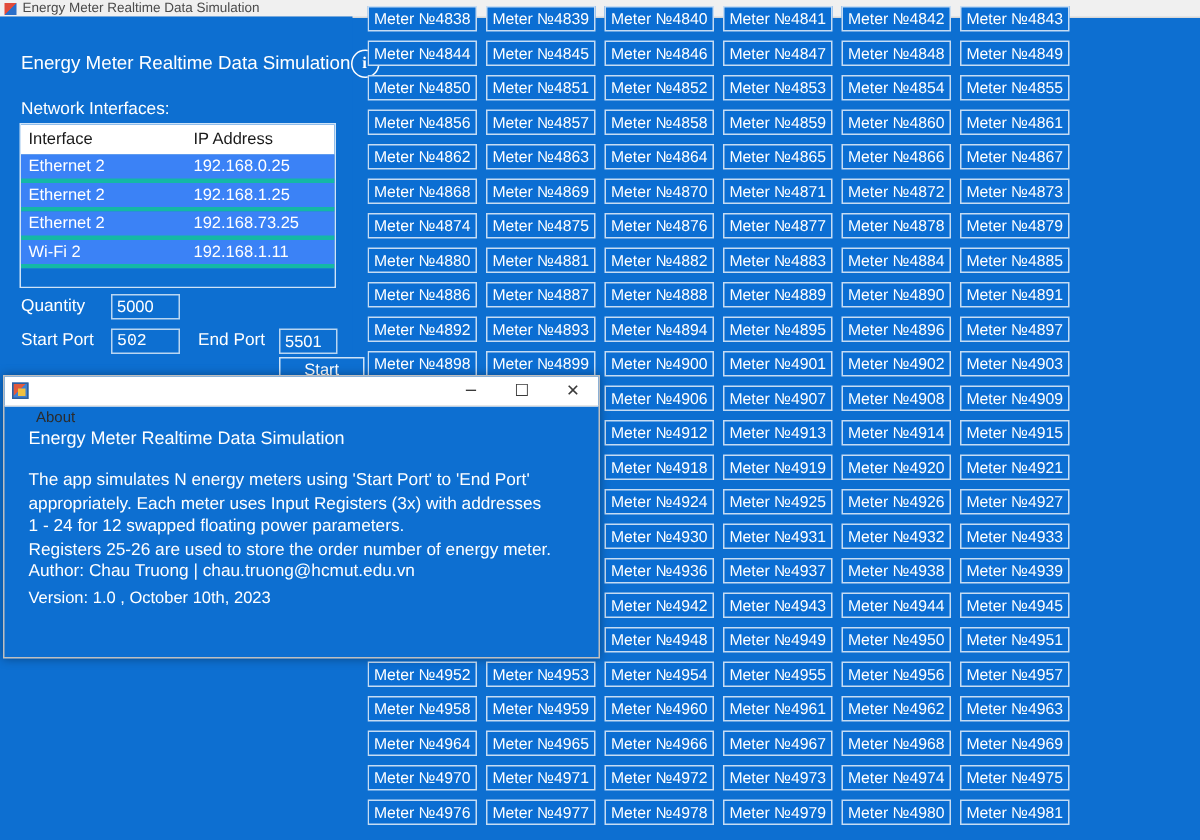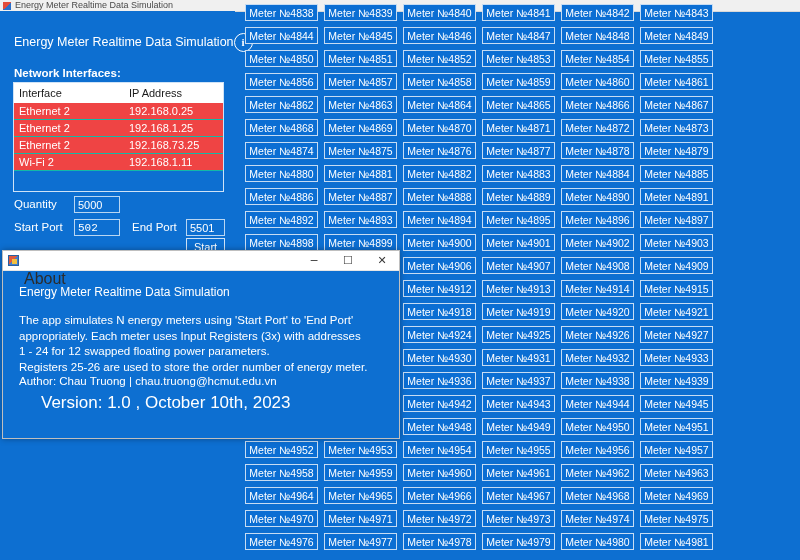--- a/index.html
+++ b/index.html
@@ -41,41 +41,41 @@
   #info-icon{
     width:17px;height:17px;border-radius:50%;
     border:1.6px solid #ffffff;
     display:flex;align-items:center;justify-content:center;
     font-size:11px;font-weight:bold;color:#ffffff;line-height:1;
     font-family:"Liberation Serif", serif;
     cursor:pointer;flex:0 0 auto;
   }
   #net-label{
     position:absolute;left:14px;top:56px;
-    font-size:11.5px;color:#ffffff;font-weight:bold;
+    font-size:11.5px;color:#ffffff;
   }
 
   
   #iface-table{
     position:absolute;left:13px;top:71px;width:209px;height:108px;
     border:1px solid #cfe3f7;
     background:#0d6fd1;
     font-size:11px;
     overflow:hidden;
   }
   #iface-table .row{display:flex;height:16px;align-items:center;}
   #iface-table .thead{
     height:20px;background:#ffffff;color:#1a1a1a;
   }
   #iface-table .thead .c1,#iface-table .thead .c2{color:#1a1a1a;}
   #iface-table .c1{width:110px;padding-left:5px;box-sizing:border-box;overflow:hidden;white-space:nowrap;}
   #iface-table .c2{flex:1;padding-left:5px;box-sizing:border-box;overflow:hidden;white-space:nowrap;}
   #iface-table .trow{
-    background:#ef4444;color:#ffffff;
-    border-bottom:1px solid #14b8a6;
+    background:#3b82f6;color:#ffffff;
+    border-bottom:3px solid #14b8a6;
   }
   #iface-table .tfill{background:#0d6fd1;height:24px;}
 
   
   .field-label{
     position:absolute;font-size:11.5px;color:#ffffff;white-space:nowrap;
   }
   .text-input{
     position:absolute;height:17px;box-sizing:border-box;
     border:1px solid #b9d6f2;background:#0d6fd1;color:#ffffff;
@@ -83,21 +83,21 @@
     padding:0 3px;line-height:15px;
     outline:none;
   }
   #lbl-quantity{left:14px;top:187px;}
   #in-quantity{left:74px;top:185px;width:46px;}
   #lbl-startport{left:14px;top:210px;}
   #in-startport{left:74px;top:208px;width:46px;font-family:Liberation Mono, monospace;}
   #lbl-endport{left:132px;top:210px;}
   #in-endport{left:186px;top:208px;width:39px;}
   #btn-start{
-    position:absolute;left:186px;top:227px;width:39px;height:17px;
+    position:absolute;left:186px;top:227px;width:57px;height:17px;
     box-sizing:border-box;
     border:1px solid #cfe3f7;background:#0d6fd1;color:#ffffff;
     font-family:"Liberation Sans", sans-serif;font-size:11px;
     line-height:14px;text-align:center;cursor:pointer;padding:0;
   }
 
   
   #meter-grid{
     position:absolute;left:245px;top:4px;width:552px;height:552px;
     display:flex;flex-wrap:wrap;
@@ -133,34 +133,34 @@
       linear-gradient(135deg,#e05a3c 0 45%, transparent 45%) ,
       #3f7fd0;
     border:1px solid #2c5f9e;box-sizing:border-box;
     position:relative;
   }
   #about-titlebar .dlg-icon::after{
     content:"";position:absolute;right:1px;bottom:1px;width:5px;height:5px;
     background:#f0c040;
   }
   #about-title{
-    font-size:16px;color:#2b2b2b;line-height:19px;flex:1;white-space:nowrap;margin-top:35px;
+    font-size:10px;color:#2b2b2b;line-height:19px;flex:1;white-space:nowrap;margin-top:35px;
   }
   .win-btn{
     width:34px;height:19px;display:flex;align-items:center;justify-content:center;
     font-size:11px;color:#3a3a3a;cursor:pointer;flex:0 0 auto;
     font-family:"DejaVu Sans", sans-serif;
   }
   #about-body{
     padding:14px 16px 0 16px;color:#ffffff;
   }
   #about-heading{font-size:12px;margin-bottom:14px;}
   #about-desc p{margin:0;font-size:11.5px;line-height:15.5px;}
   #about-author{font-size:11.5px;}
-  #about-version{font-size:17px;margin-top:6px;margin-left:22px;}
+  #about-version{font-size:11px;margin-top:6px;}
 </style>
 </head>
 <body>
 
 <div id="main-titlebar">
   <div class="tb-icon"></div>
   <div class="tb-text">Energy Meter Realtime Data Simulation</div>
 </div>
 
 <div id="control-panel">

